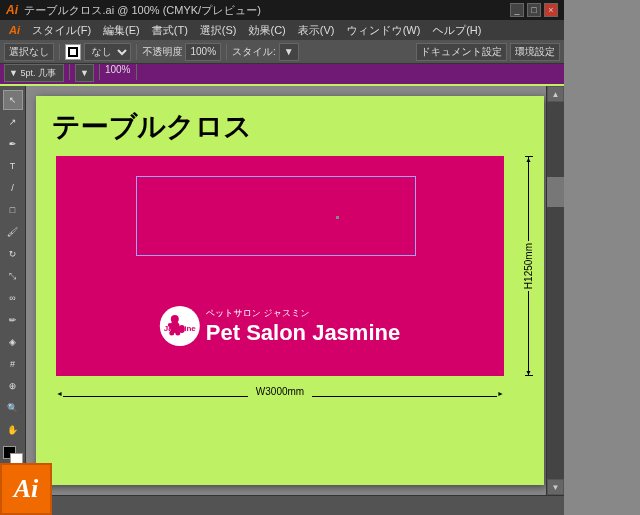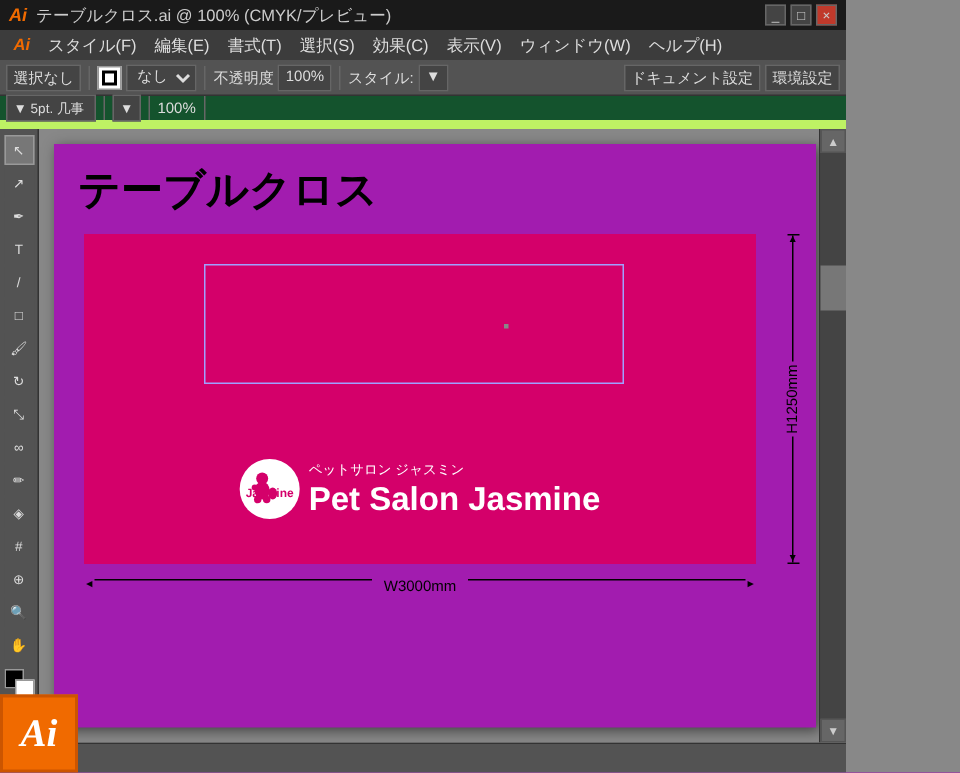--- a/index.html
+++ b/index.html
@@ -79,27 +79,26 @@
       border: 1px solid #666;
       font-size: 10px;
       height: 18px;
       padding: 0 2px;
     }
     .toolbar-sep { width: 1px; background: #666; height: 16px; margin: 0 2px; }
     .toolbar-label { color: #ddd; font-size: 10px; }
 
     
     .toolbar2 {
-      background: #14532d;
+      background: #701a75;
       height: 22px;
       display: flex;
-      align-items: center;
       padding: 0 4px;
       gap: 3px;
-      border-bottom: 6px solid #bef264;
+      border-bottom: 2px solid #bef264;
     }
 
     
     .main-area {
       display: flex;
       flex-direction: row;
       height: calc(515px - 20px - 20px - 24px - 22px - 20px);
     }
 
     
@@ -130,21 +129,21 @@
       background: #888;
       overflow: hidden;
       position: relative;
     }
     .canvas-inner {
       position: absolute;
       top: 10px;
       left: 10px;
       right: 20px;
       bottom: 10px;
-      background: #a21caf;
+      background: #bef264;
       box-shadow: 2px 2px 8px rgba(0,0,0,0.5);
     }
 
     
     .doc-title {
       font-size: 28px;
       font-weight: bold;
       color: #000;
       padding: 12px 16px 10px;
       font-family: 'MS Gothic', sans-serif;
@@ -391,21 +390,21 @@
             <div style="width:8px;height:1px;background:#000;"></div>
             <div style="width:1px;flex:1;background:#000;"></div>
             <div style="font-size:10px;writing-mode:vertical-rl;text-orientation:mixed;padding:2px;transform:rotate(180deg);">H1250mm</div>
             <div style="width:1px;flex:1;background:#000;"></div>
             <div style="width:8px;height:1px;background:#000;"></div>
 
             <div style="position:absolute;top:0;left:50%;transform:translateX(-50%);font-size:7px;">▲</div>
             <div style="position:absolute;bottom:0;left:50%;transform:translateX(-50%);font-size:7px;">▼</div>
           </div>
 
-          <div style="display:flex; align-items:flex-start; margin-top:10px;">
+          <div style="display:flex; align-items:flex-end; margin-top:10px;">
             <div style="font-size:7px;">◄</div>
             <div style="height:1px; flex:1; background:#000;"></div>
             <div style="font-size:10px; padding:0 8px;">W3000mm</div>
             <div style="height:1px; flex:1; background:#000;"></div>
             <div style="font-size:7px;">►</div>
           </div>
 
         </div>
 
       </div>

